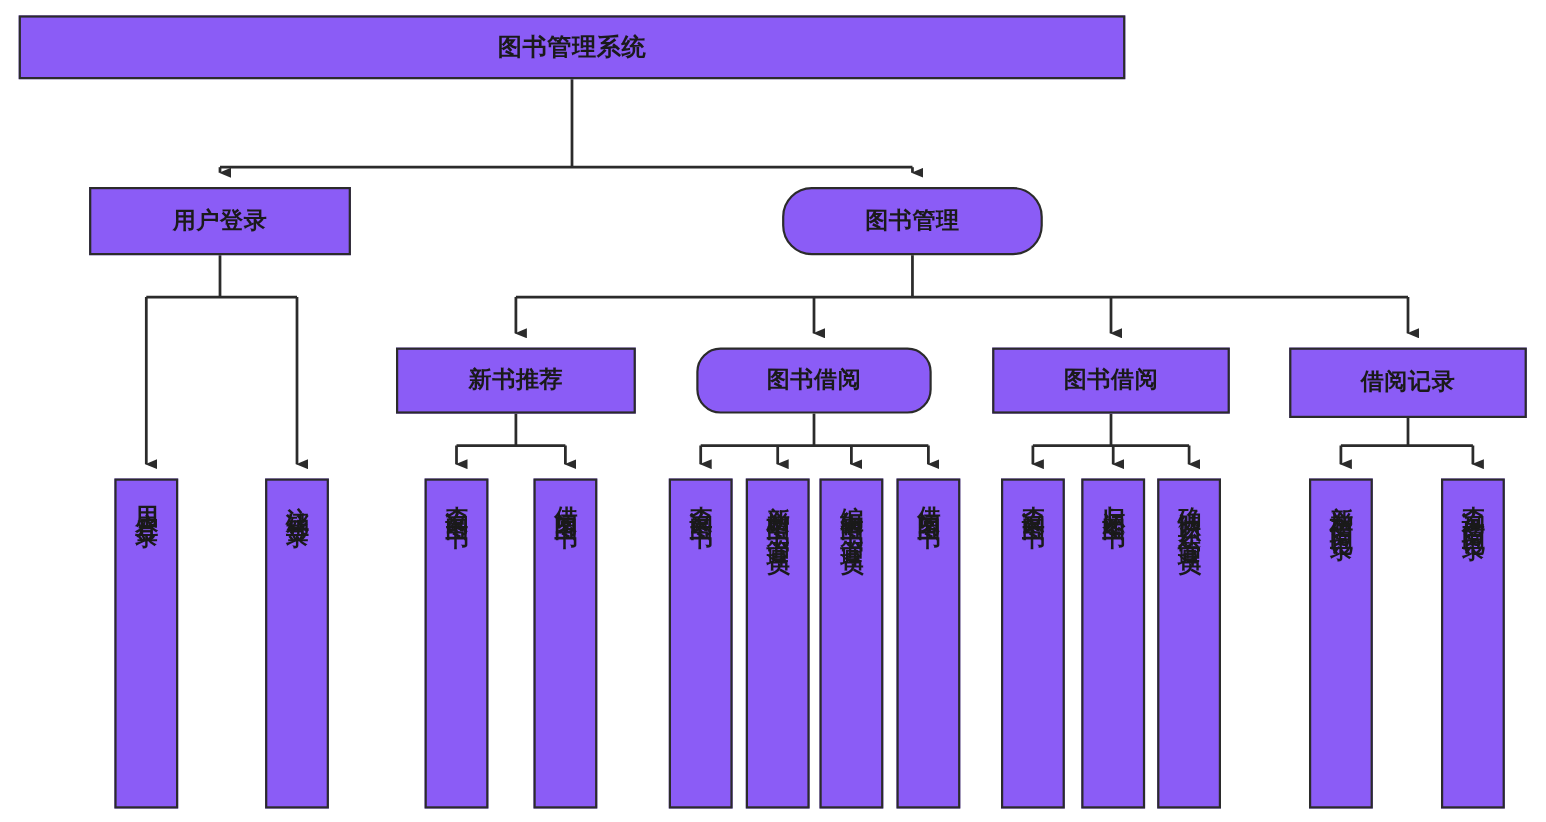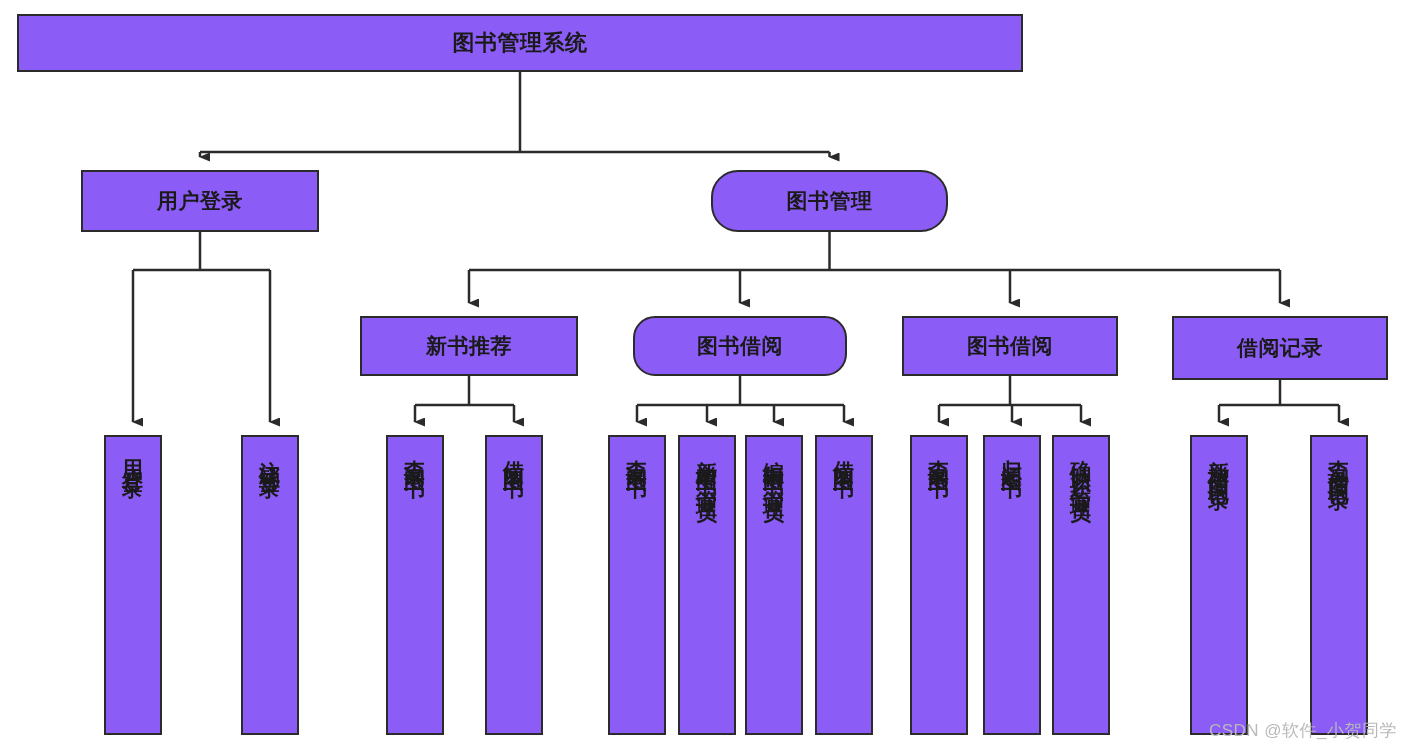--- a/index.html
+++ b/index.html
@@ -179,14 +179,13 @@
         <span class="node-label">确认归还（管理员）</span>
       </div>
       <div class="node-box leaf" style="left: 1190px; top: 435px; width: 58px; height: 300px;">
         <span class="node-label">新增借阅记录</span>
       </div>
       <div class="node-box leaf" style="left: 1310px; top: 435px; width: 58px; height: 300px;">
         <span class="node-label">查询借阅记录</span>
       </div>
     </div>
 
-  <div class="watermark">CSDN @软件_小贺同学</div>
 </div>
 
 </body></html>

